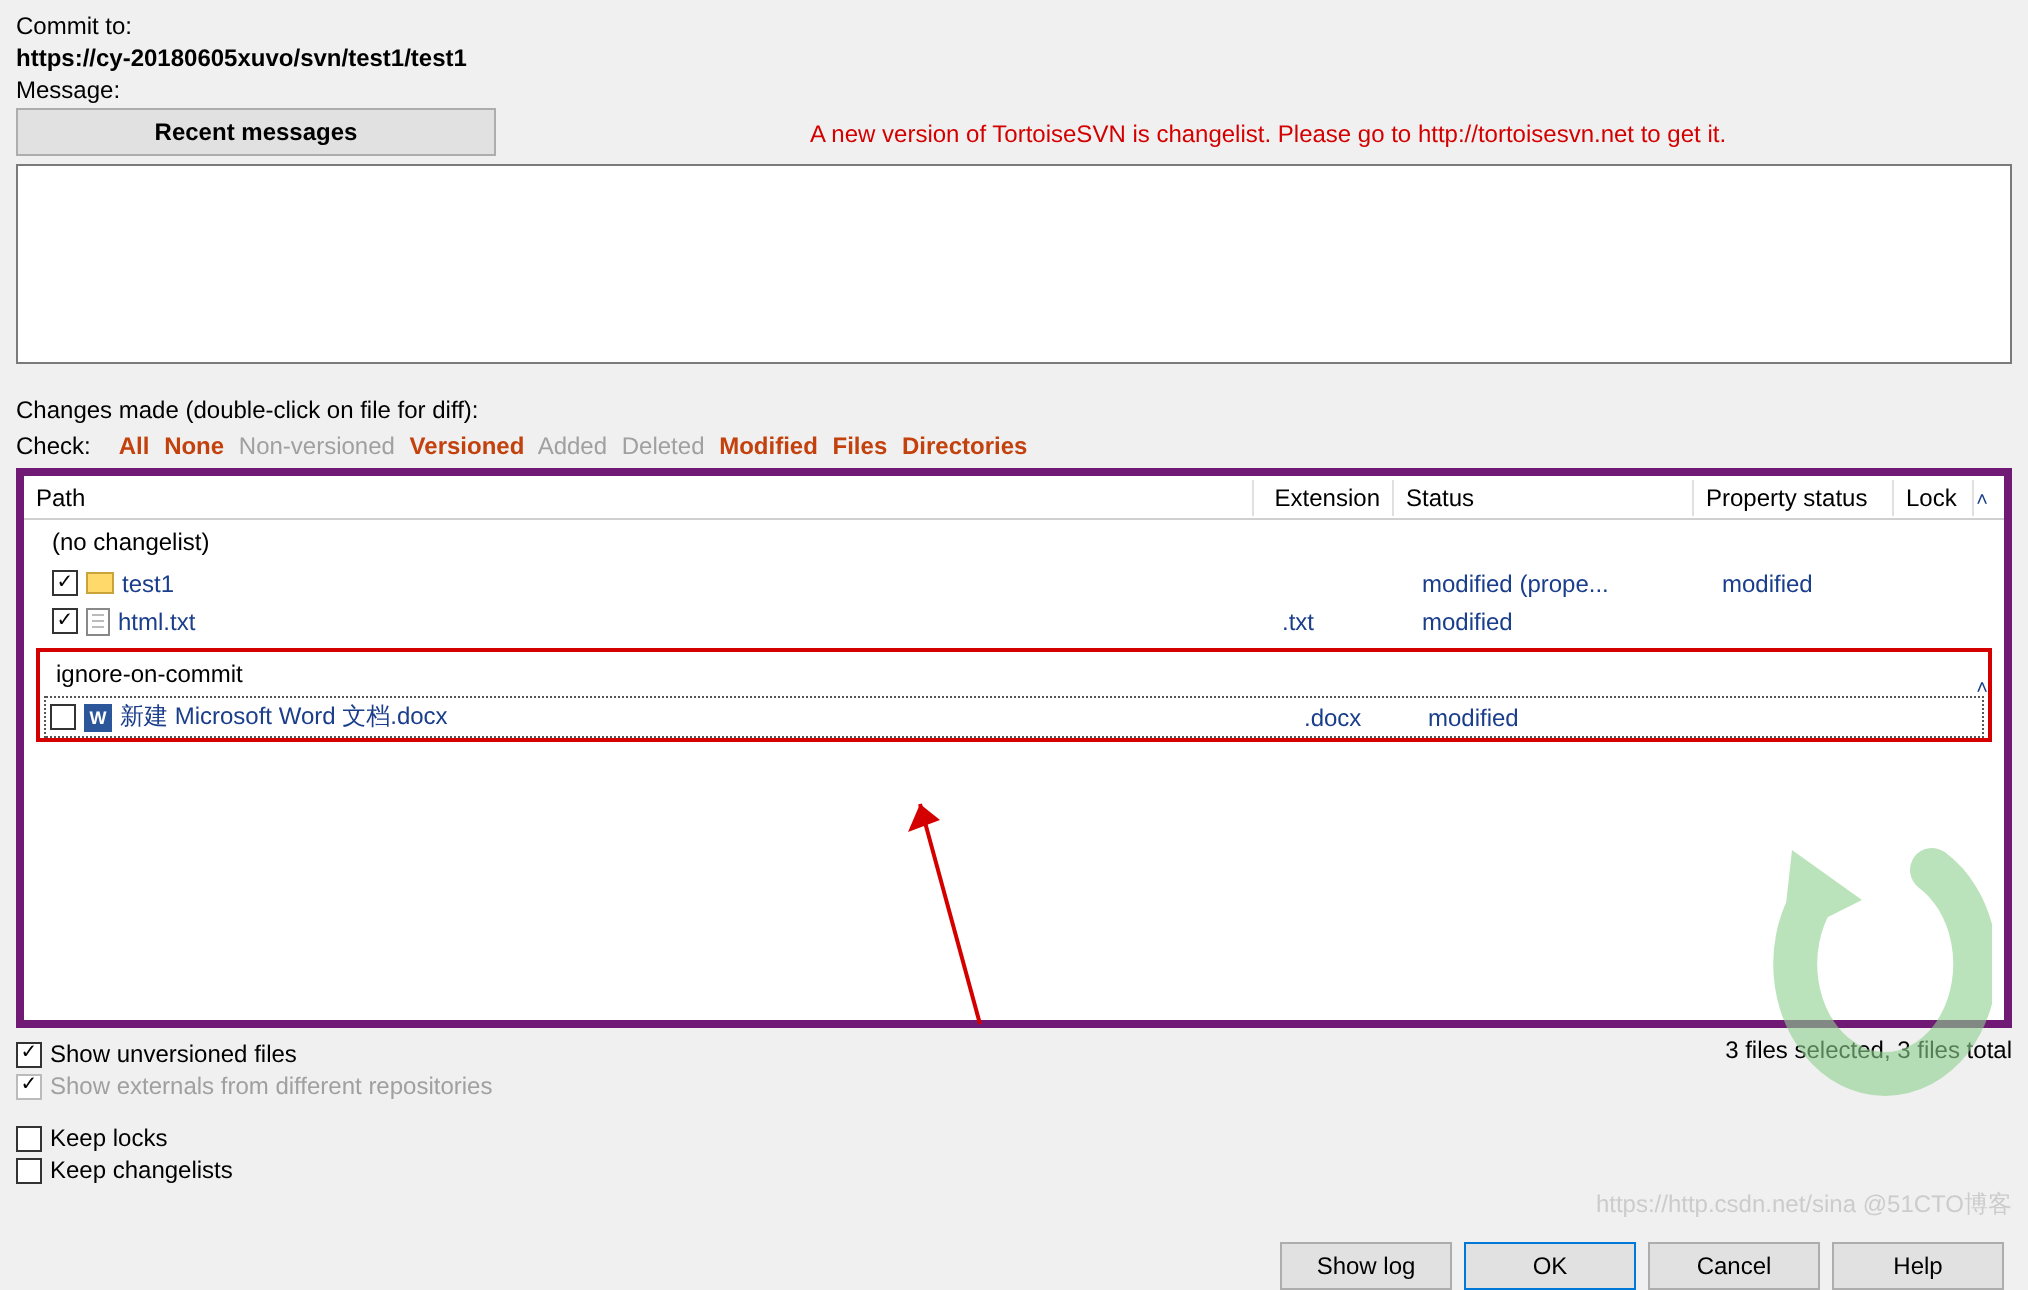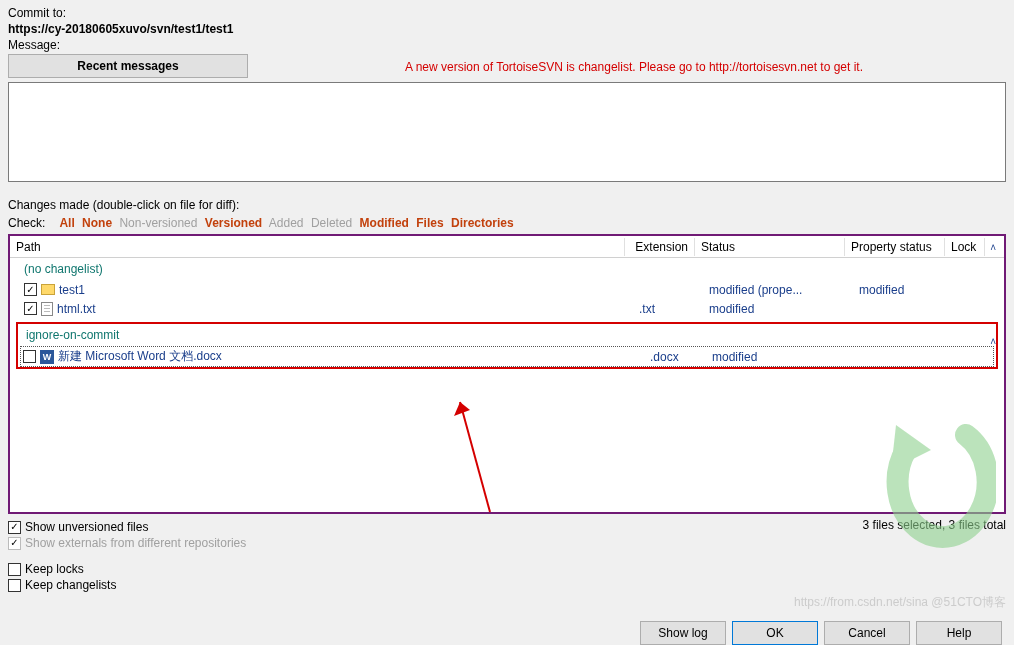--- a/index.html
+++ b/index.html
@@ -6,30 +6,30 @@
 body { margin: 0; padding: 4px 8px; background: #f0f0f0; color: #000; width: 1014px; height: 645px; position: relative; }
 .label { margin: 2px 0; }
 .bold { font-weight: 700; }
 .recent-btn { width: 240px; height: 24px; background: #e1e1e1; border: 1px solid #adadad; text-align: center; line-height: 22px; margin-top: 2px; font-weight: bold; }
 .msgbox { width: 100%; height: 100px; border: 1px solid #7a7a7a; background: #fff; margin-top: 4px; }
 .update-note { position: absolute; left: 405px; top: 60px; color: #d40000; }
 .filters { margin: 4px 0; }
 .filters span { margin-right: 4px; }
 .filters .active { font-weight: 700; color: #c2410c; }
 .filters .disabled { color: #a0a0a0; }
-.list-panel { border: 2px solid #701a75; background: #fff; height: 280px; position: relative; }
+.list-panel { border: 4px solid #701a75; background: #fff; height: 280px; position: relative; }
 .header-row { display: flex; border-bottom: 1px solid #d0d0d0; background: #fff; height: 22px; align-items: center; }
 .header-row .col { padding: 2px 6px; border-right: 1px solid #e0e0e0; }
 .col-path { width: 615px; }
 .col-ext  { width: 70px; text-align: right; }
 .col-stat { width: 150px; }
 .col-prop { width: 100px; }
 .col-lock { width: 40px; }
 .col-caret{ flex: 1; text-align: right; padding-right: 8px; color: #3b5998; }
-.group { color: #0f766e; padding: 4px 6px 4px 14px; }
+.group { color: #000000; padding: 4px 6px 4px 14px; }
 .row { display: flex; align-items: center; height: 19px; color: #1a3e8b; }
 .row .cell { padding: 0 14px; }
 .cell-path { width: 615px; display: flex; align-items: center; gap: 4px; padding-left: 6px;}
 .cell-ext { width: 70px; }
 .cell-stat { width: 150px; }
 .cell-prop { width: 100px; }
 .ck { width: 13px; height: 13px; border: 1px solid #333; background: #fff; display: inline-flex; align-items: center; justify-content: center; font-size: 10px; line-height: 10px; }
 .ck.checked::after { content: "✓"; color: #000; font-size: 10px; }
 .folder-icon { width: 14px; height: 11px; background: #ffd96a; border: 1px solid #caa33a; }
 .file-icon { width: 12px; height: 14px; background: #fff; border: 1px solid #888; position: relative; }
@@ -152,21 +152,21 @@
   <span>Keep changelists</span>
 </div>
 
 <div class="bottom-btn-row">
   <div class="btn">Show log</div>
   <div class="btn default">OK</div>
   <div class="btn">Cancel</div>
   <div class="btn">Help</div>
 </div>
 
-<div class="watermark">https://from.csdn.net/sina @51CTO博客</div>
+<div class="watermark">https://http.csdn.net/sina @51CTO博客</div>
 
 <svg class="arrow-svg" width="60" height="130">
   <line x1="40" y1="120" x2="10" y2="10" stroke="#d40000" stroke-width="2"></line>
   <polygon points="10,10 4,24 20,18" fill="#d40000"></polygon>
 </svg>
 
 <svg class="green-arrow" width="120" height="140">
   <path d="M 90 20 A 45 55 0 1 1 30 35" fill="none" stroke="#8fd18f" stroke-width="22" stroke-linecap="round"></path>
   <polygon points="20,10 55,35 15,55" fill="#8fd18f"></polygon>
 </svg>

